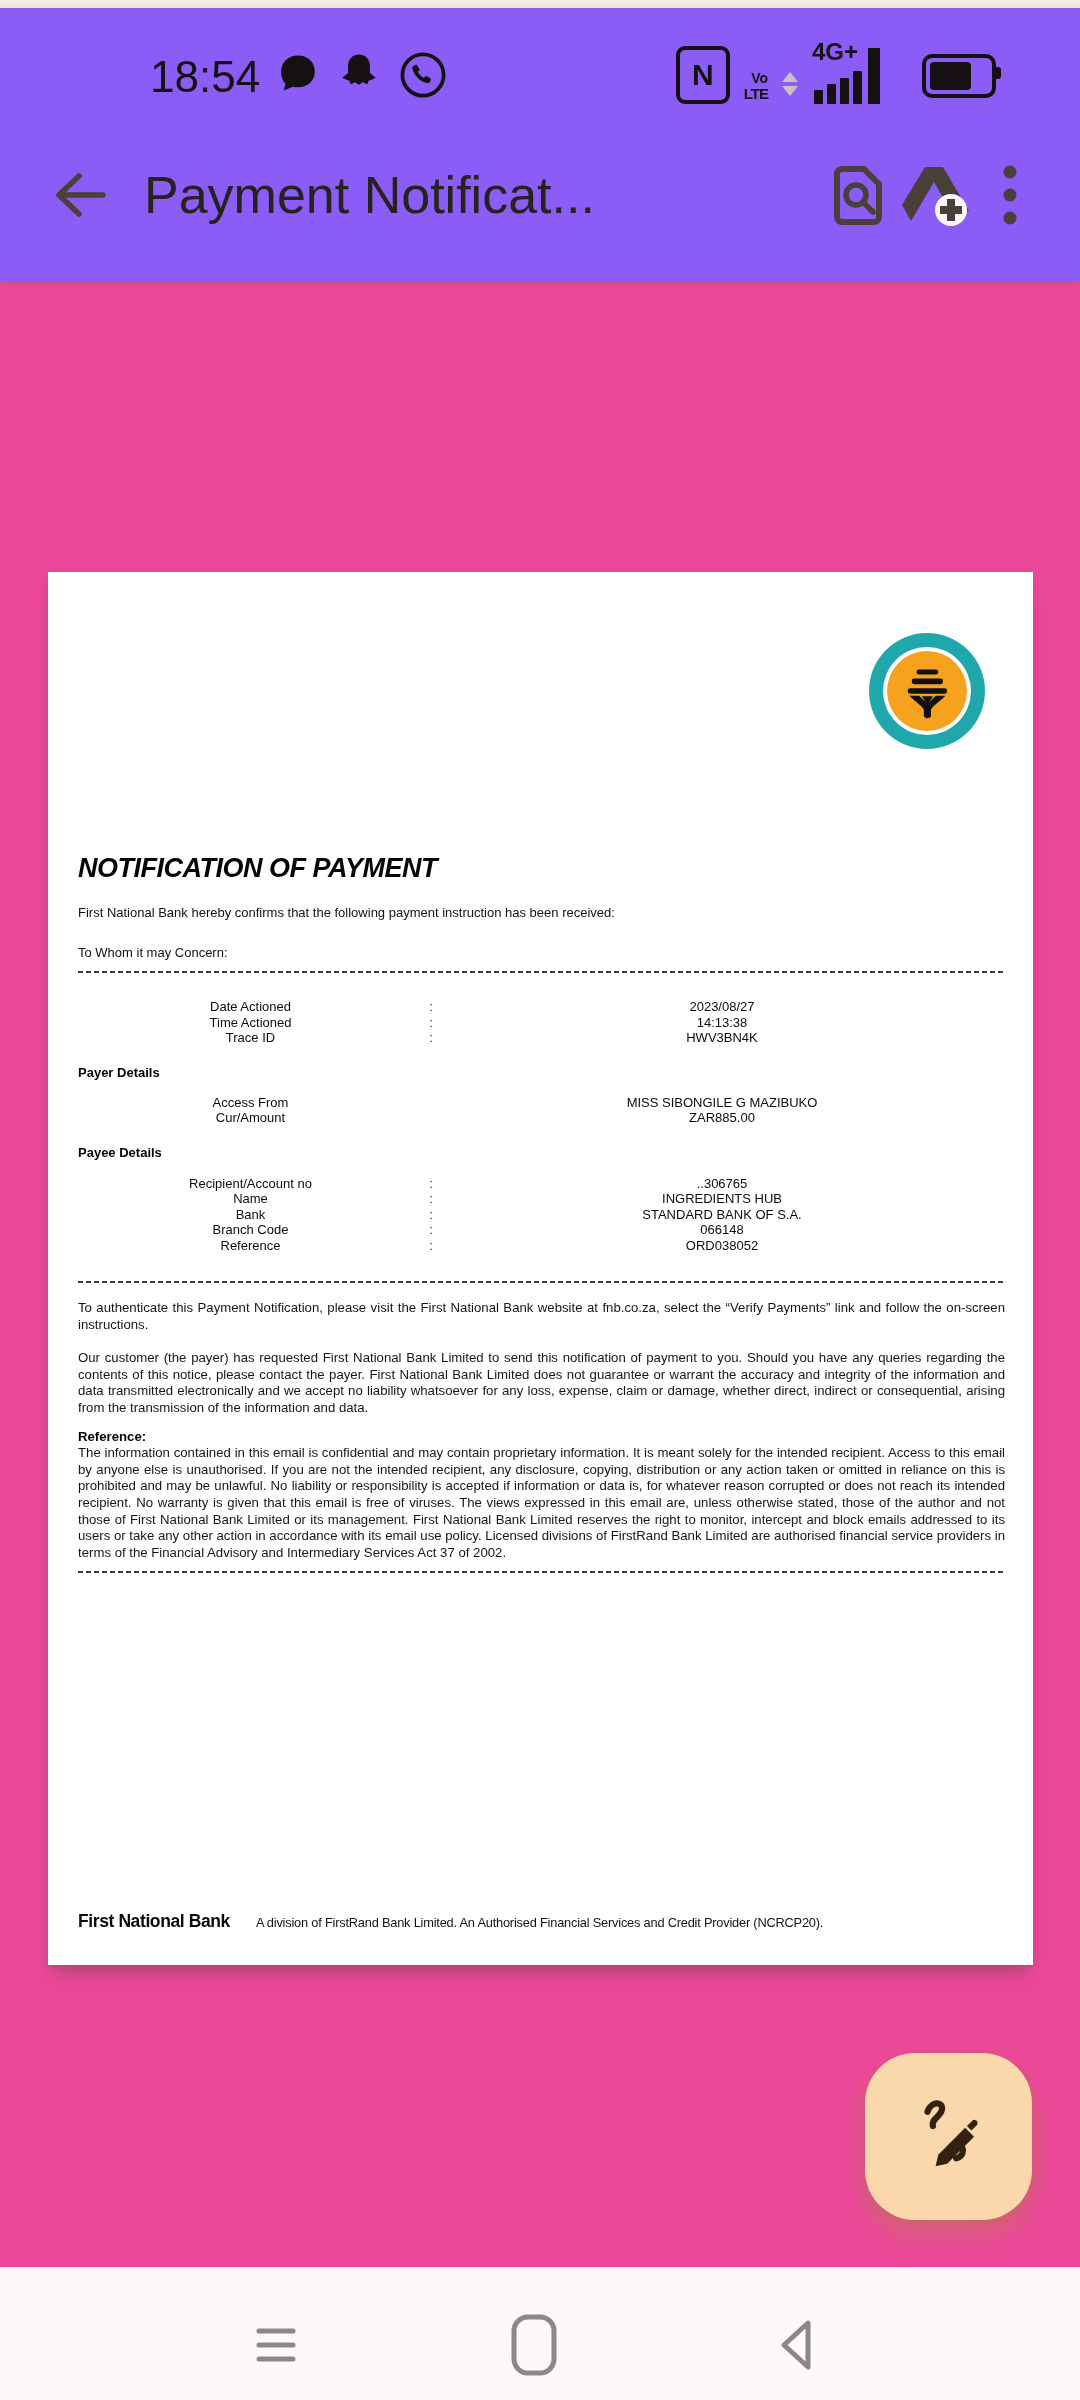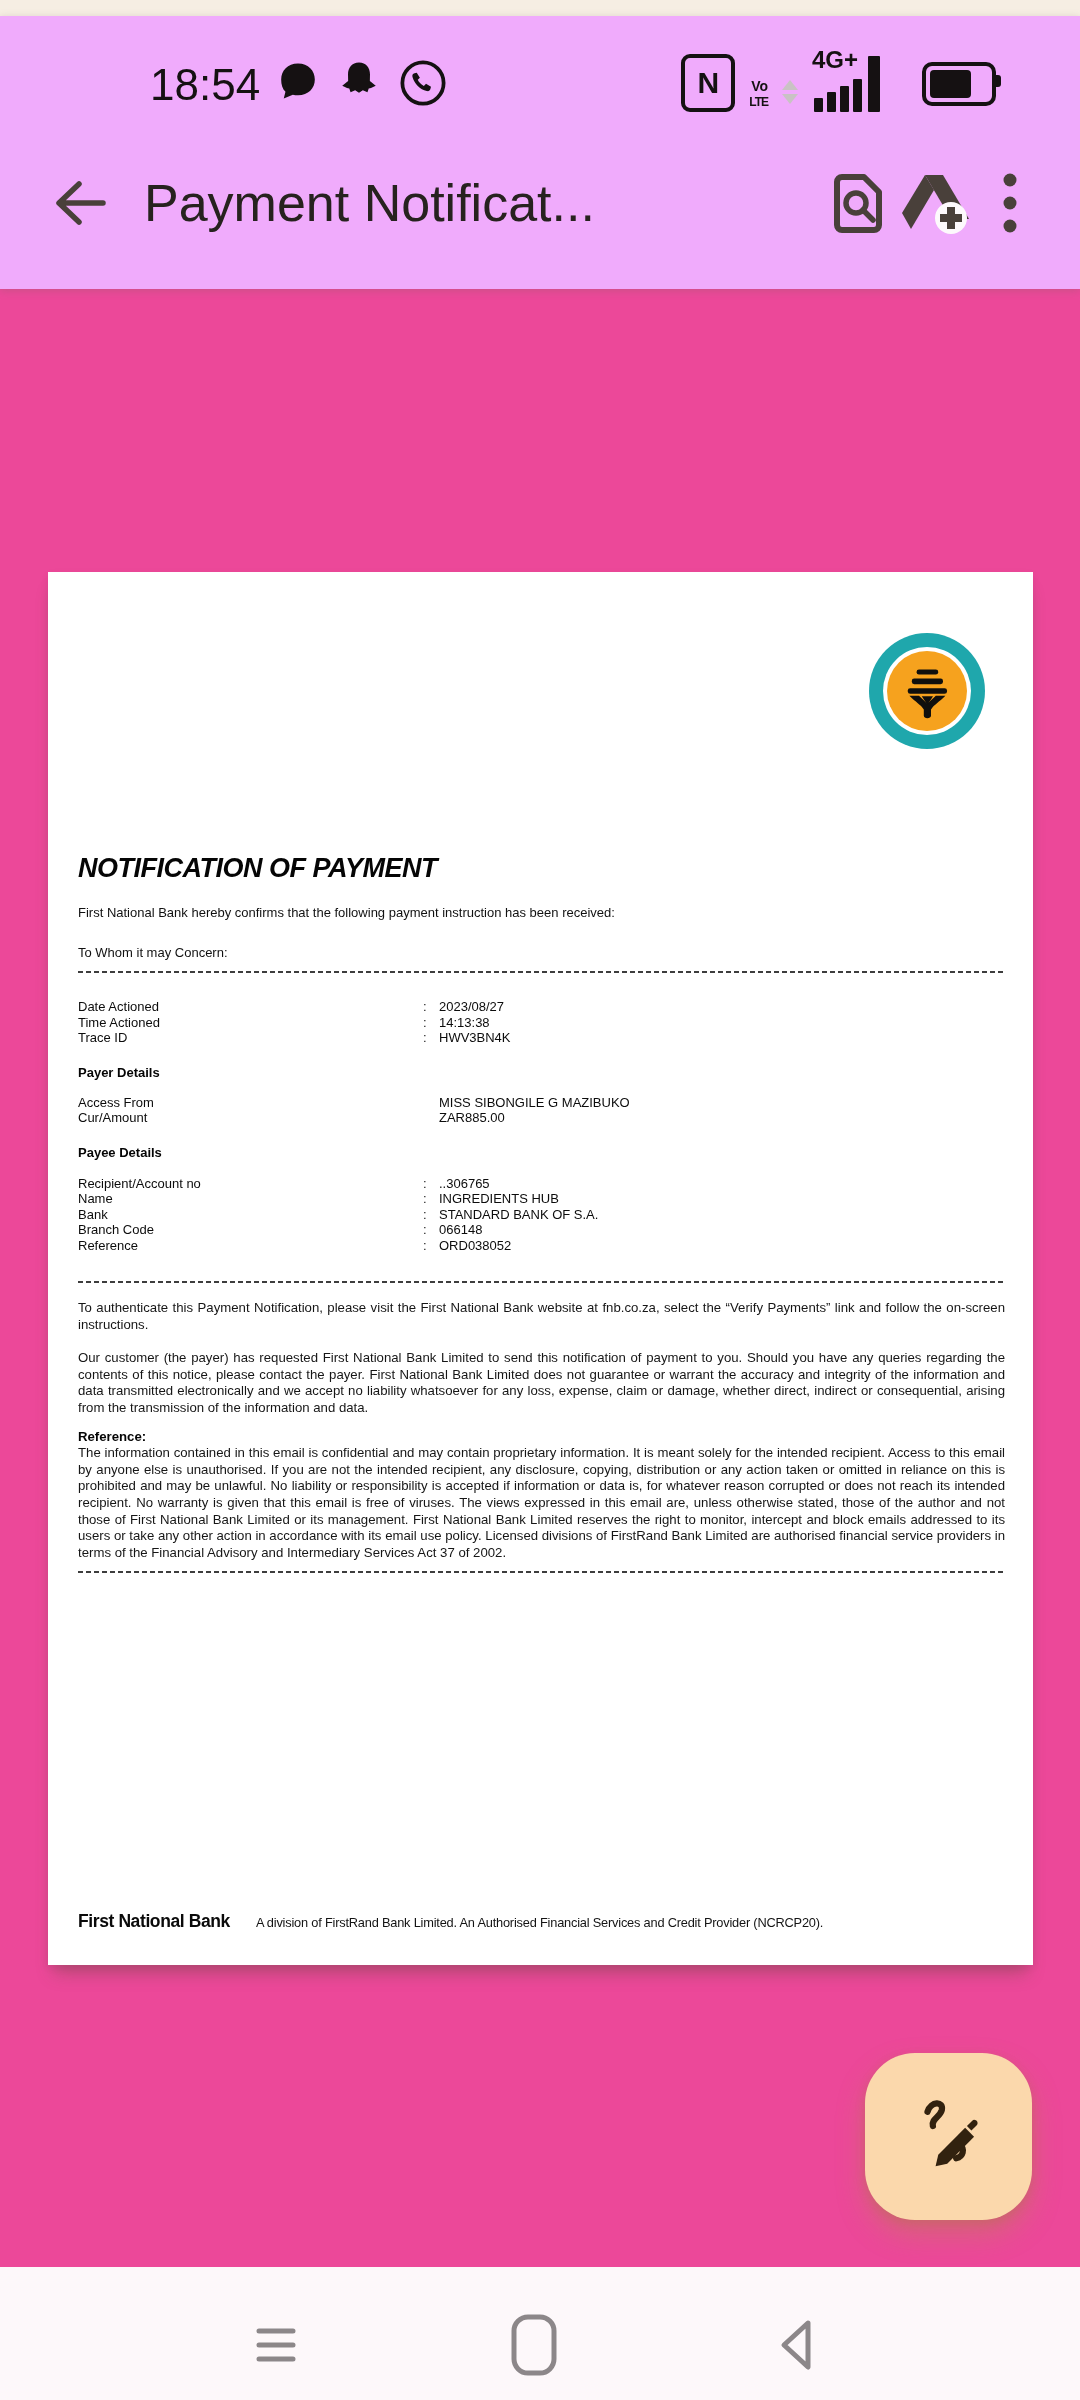--- a/index.html
+++ b/index.html
@@ -3,37 +3,37 @@
 <meta charset="utf-8">
 <style>
   html,body{margin:0;padding:0;background:#888;}
   .screen{
     position:relative;width:1080px;height:2400px;overflow:hidden;
     background:#f6eee3;font-family:"Liberation Sans",sans-serif;
     -webkit-font-smoothing:antialiased;
   }
   
   .top-chrome{
-    position:absolute;top:16px;left:0;right:0;height:273px;background:#f0abfc;
+    position:absolute;top:8px;left:0;right:0;height:273px;background:#8b5cf6;
     box-shadow:0 2px 8px rgba(120,100,95,.28);z-index:5;
   }
   .status-bar{
     position:absolute;top:0;left:0;right:0;height:100px;
     display:flex;align-items:flex-end;padding:0 84px 4px 150px;box-sizing:border-box;
     color:#151112;
   }
   .sb-left{display:flex;align-items:center;gap:16px;}
   .sb-time{font-size:44px;font-weight:500;letter-spacing:0;line-height:48px;}
   .sb-right{margin-left:auto;display:flex;align-items:flex-end;gap:14px;}
   .sb-ic{display:block;}
   .nfc-box{width:46px;height:50px;border:4px solid #151112;border-radius:9px;
     display:flex;align-items:center;justify-content:center;font-weight:700;font-size:30px;}
   .volte{font-weight:700;text-align:left;line-height:16px;padding-bottom:2px;}
   .volte .l1{font-size:14px;text-align:right;}
-  .volte .l2{font-size:12px;letter-spacing:-1px;}
+  .volte .l2{font-size:15px;letter-spacing:-1px;}
   .updown{display:flex;flex-direction:column;gap:4px;padding-bottom:8px;}
   .tri{width:0;height:0;border-left:8px solid transparent;border-right:8px solid transparent;}
   .tri.up{border-bottom:10px solid #c9c2c4;}
   .tri.down{border-top:10px solid #c9c2c4;}
   .signal{position:relative;width:96px;height:62px;}
   .signal .net{position:absolute;top:-4px;left:0;font-size:24px;font-weight:700;}
   .signal .bar{position:absolute;bottom:0;width:9px;background:#151112;border-radius:1px;}
   .battery{position:relative;width:66px;height:36px;border:4px solid #151112;border-radius:10px;
     margin-bottom:6px;}
   .battery .fill{position:absolute;left:4px;top:4px;bottom:4px;width:62%;background:#151112;border-radius:4px;}
@@ -60,21 +60,21 @@
     display:flex;align-items:center;justify-content:center;
   }
   .doc-h1{margin:281px 0 0 0;font-size:27px;font-weight:700;font-style:italic;letter-spacing:-.5px;color:#050505;}
   .doc-line{font-size:13px;line-height:16px;color:#111;}
   .salutation{margin-top:24px;}
   .intro{margin-top:21px;}
   .dashes{height:2px;margin-top:10px;
     background:repeating-linear-gradient(90deg,#3d3d3d 0 5px,transparent 5px 8px);}
   .dash-gap2{margin-top:28px;}
   .dash-gap3{margin-top:10px;}
-  .rows{margin-top:26px;}
+  .rows{margin-top:26px;text-align:center;}
   .row{display:flex;font-size:13px;line-height:15.5px;color:#0c0c0c;}
   .row .lbl{width:345px;flex:none;}
   .row .sep{width:16px;flex:none;color:#222;}
   .row .val{flex:1;}
   .sec-head{margin-top:19px;font-size:13px;line-height:16px;font-weight:700;color:#050505;}
   .rows.payer{margin-top:14px;}
   .rows.payee{margin-top:15px;}
   .end-note{margin:16px 0 0 177px;font-size:13px;font-style:italic;letter-spacing:.3px;color:#111;}
   .para{margin:17px 0 0 0;font-size:13.2px;line-height:16.6px;text-align:justify;color:#161616;}
   .disc-head{margin-top:12px;font-size:13.2px;line-height:16.6px;font-weight:700;color:#050505;}

